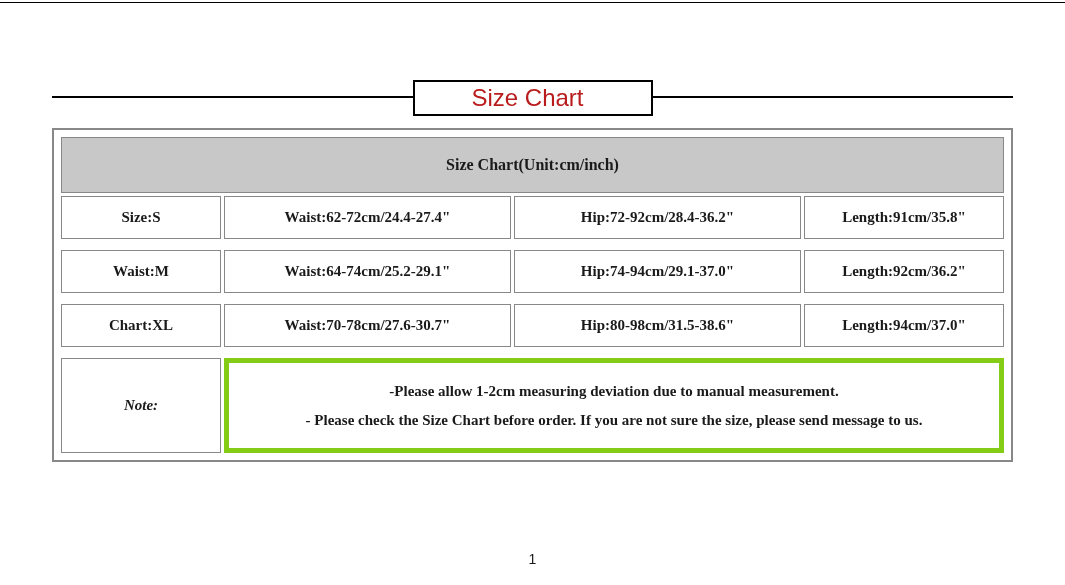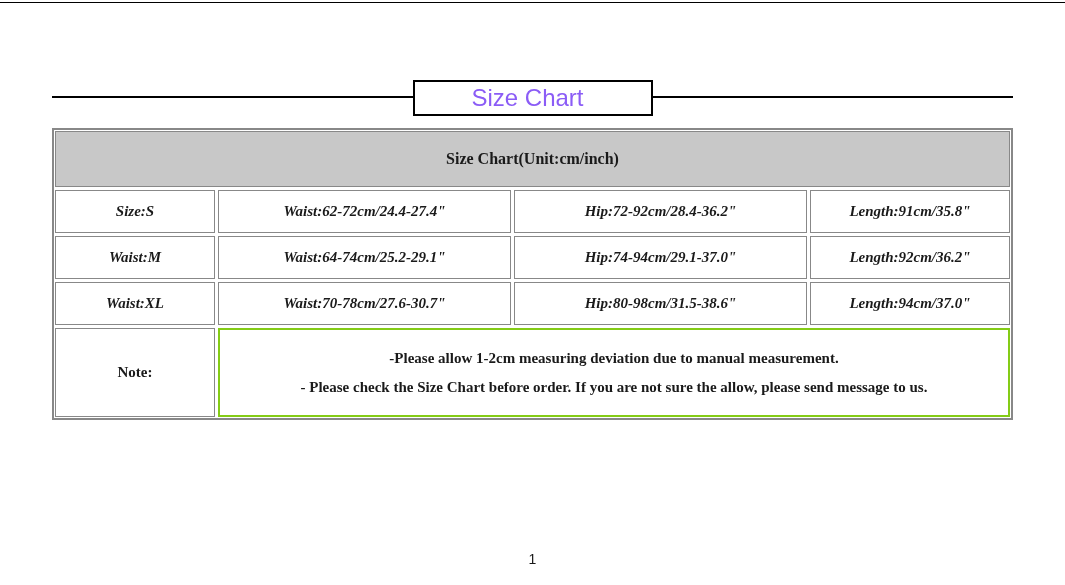--- a/index.html
+++ b/index.html
@@ -42,68 +42,68 @@
       transform: translateX(-50%);
       background: #fff;
       border: 2px solid #000;
       padding: 2px 20px 2px 10px;
       width: 240px;
     }
     .title-text {
       font-family: Arial, sans-serif;
       font-weight: normal;
       font-size: 24px;
-      color: #8b5cf6;
+      color: #b91c1c;
       text-align: center;
     }
     .outer {
       position: absolute;
       top: 128px;
       left: 52px;
       right: 52px;
       border: 2px solid #888;
-      padding: 1px;
+      padding: 7px;
     }
     .header-cell {
       background: #c8c8c8;
       border: 1px solid #888;
       padding: 18px 10px;
       text-align: center;
       font-size: 16px;
       margin-bottom: 3px;
     }
     .row {
       display: flex;
       gap: 3px;
-      margin-bottom: 3px;
-      font-style: italic;
+      margin-bottom: 11px;
     }
     .row:last-child { margin-bottom: 0; }
     .cell {
       border: 1px solid #888;
       padding: 12px 8px;
       text-align: center;
       font-size: 15px;
     }
     .col-size { flex: 0 0 160px; }
     .col-waist { flex: 1 1 0; }
     .col-hip { flex: 1 1 0; }
     .col-length { flex: 0 0 200px; }
     .note-row { display: flex; gap: 3px; }
     .note-label {
       flex: 0 0 160px;
       border: 1px solid #888;
       display: flex;
       align-items: center;
       justify-content: center;
       font-size: 15px;
+      font-style: italic;
     }
     .note-text {
       flex: 1;
-      border: 2px solid #84cc16;
+      border: 5px solid #84cc16;
       padding: 14px 20px;
       text-align: center;
       font-size: 15px;
       line-height: 1.9;
     }
     .page-num {
       position: absolute;
       bottom: 18px;
       left: 0;
       right: 0;
@@ -134,28 +134,28 @@
     <div class="cell col-hip">Hip:72-92cm/28.4-36.2"</div>
     <div class="cell col-length">Length:91cm/35.8"</div>
   </div>
   <div class="row">
     <div class="cell col-size">Waist:M</div>
     <div class="cell col-waist">Waist:64-74cm/25.2-29.1"</div>
     <div class="cell col-hip">Hip:74-94cm/29.1-37.0"</div>
     <div class="cell col-length">Length:92cm/36.2"</div>
   </div>
   <div class="row">
-    <div class="cell col-size">Waist:XL</div>
+    <div class="cell col-size">Chart:XL</div>
     <div class="cell col-waist">Waist:70-78cm/27.6-30.7"</div>
     <div class="cell col-hip">Hip:80-98cm/31.5-38.6"</div>
     <div class="cell col-length">Length:94cm/37.0"</div>
   </div>
 
   <div class="note-row">
     <div class="note-label">Note:</div>
     <div class="note-text">
       <div>-Please allow 1-2cm measuring deviation due to manual measurement.</div>
-      <div>- Please check the Size Chart before order. If you are not sure the allow, please send message to us.</div>
+      <div>- Please check the Size Chart before order. If you are not sure the size, please send message to us.</div>
     </div>
   </div>
 </div>
 
 <div class="page-num">1</div>
 
 </body></html>

